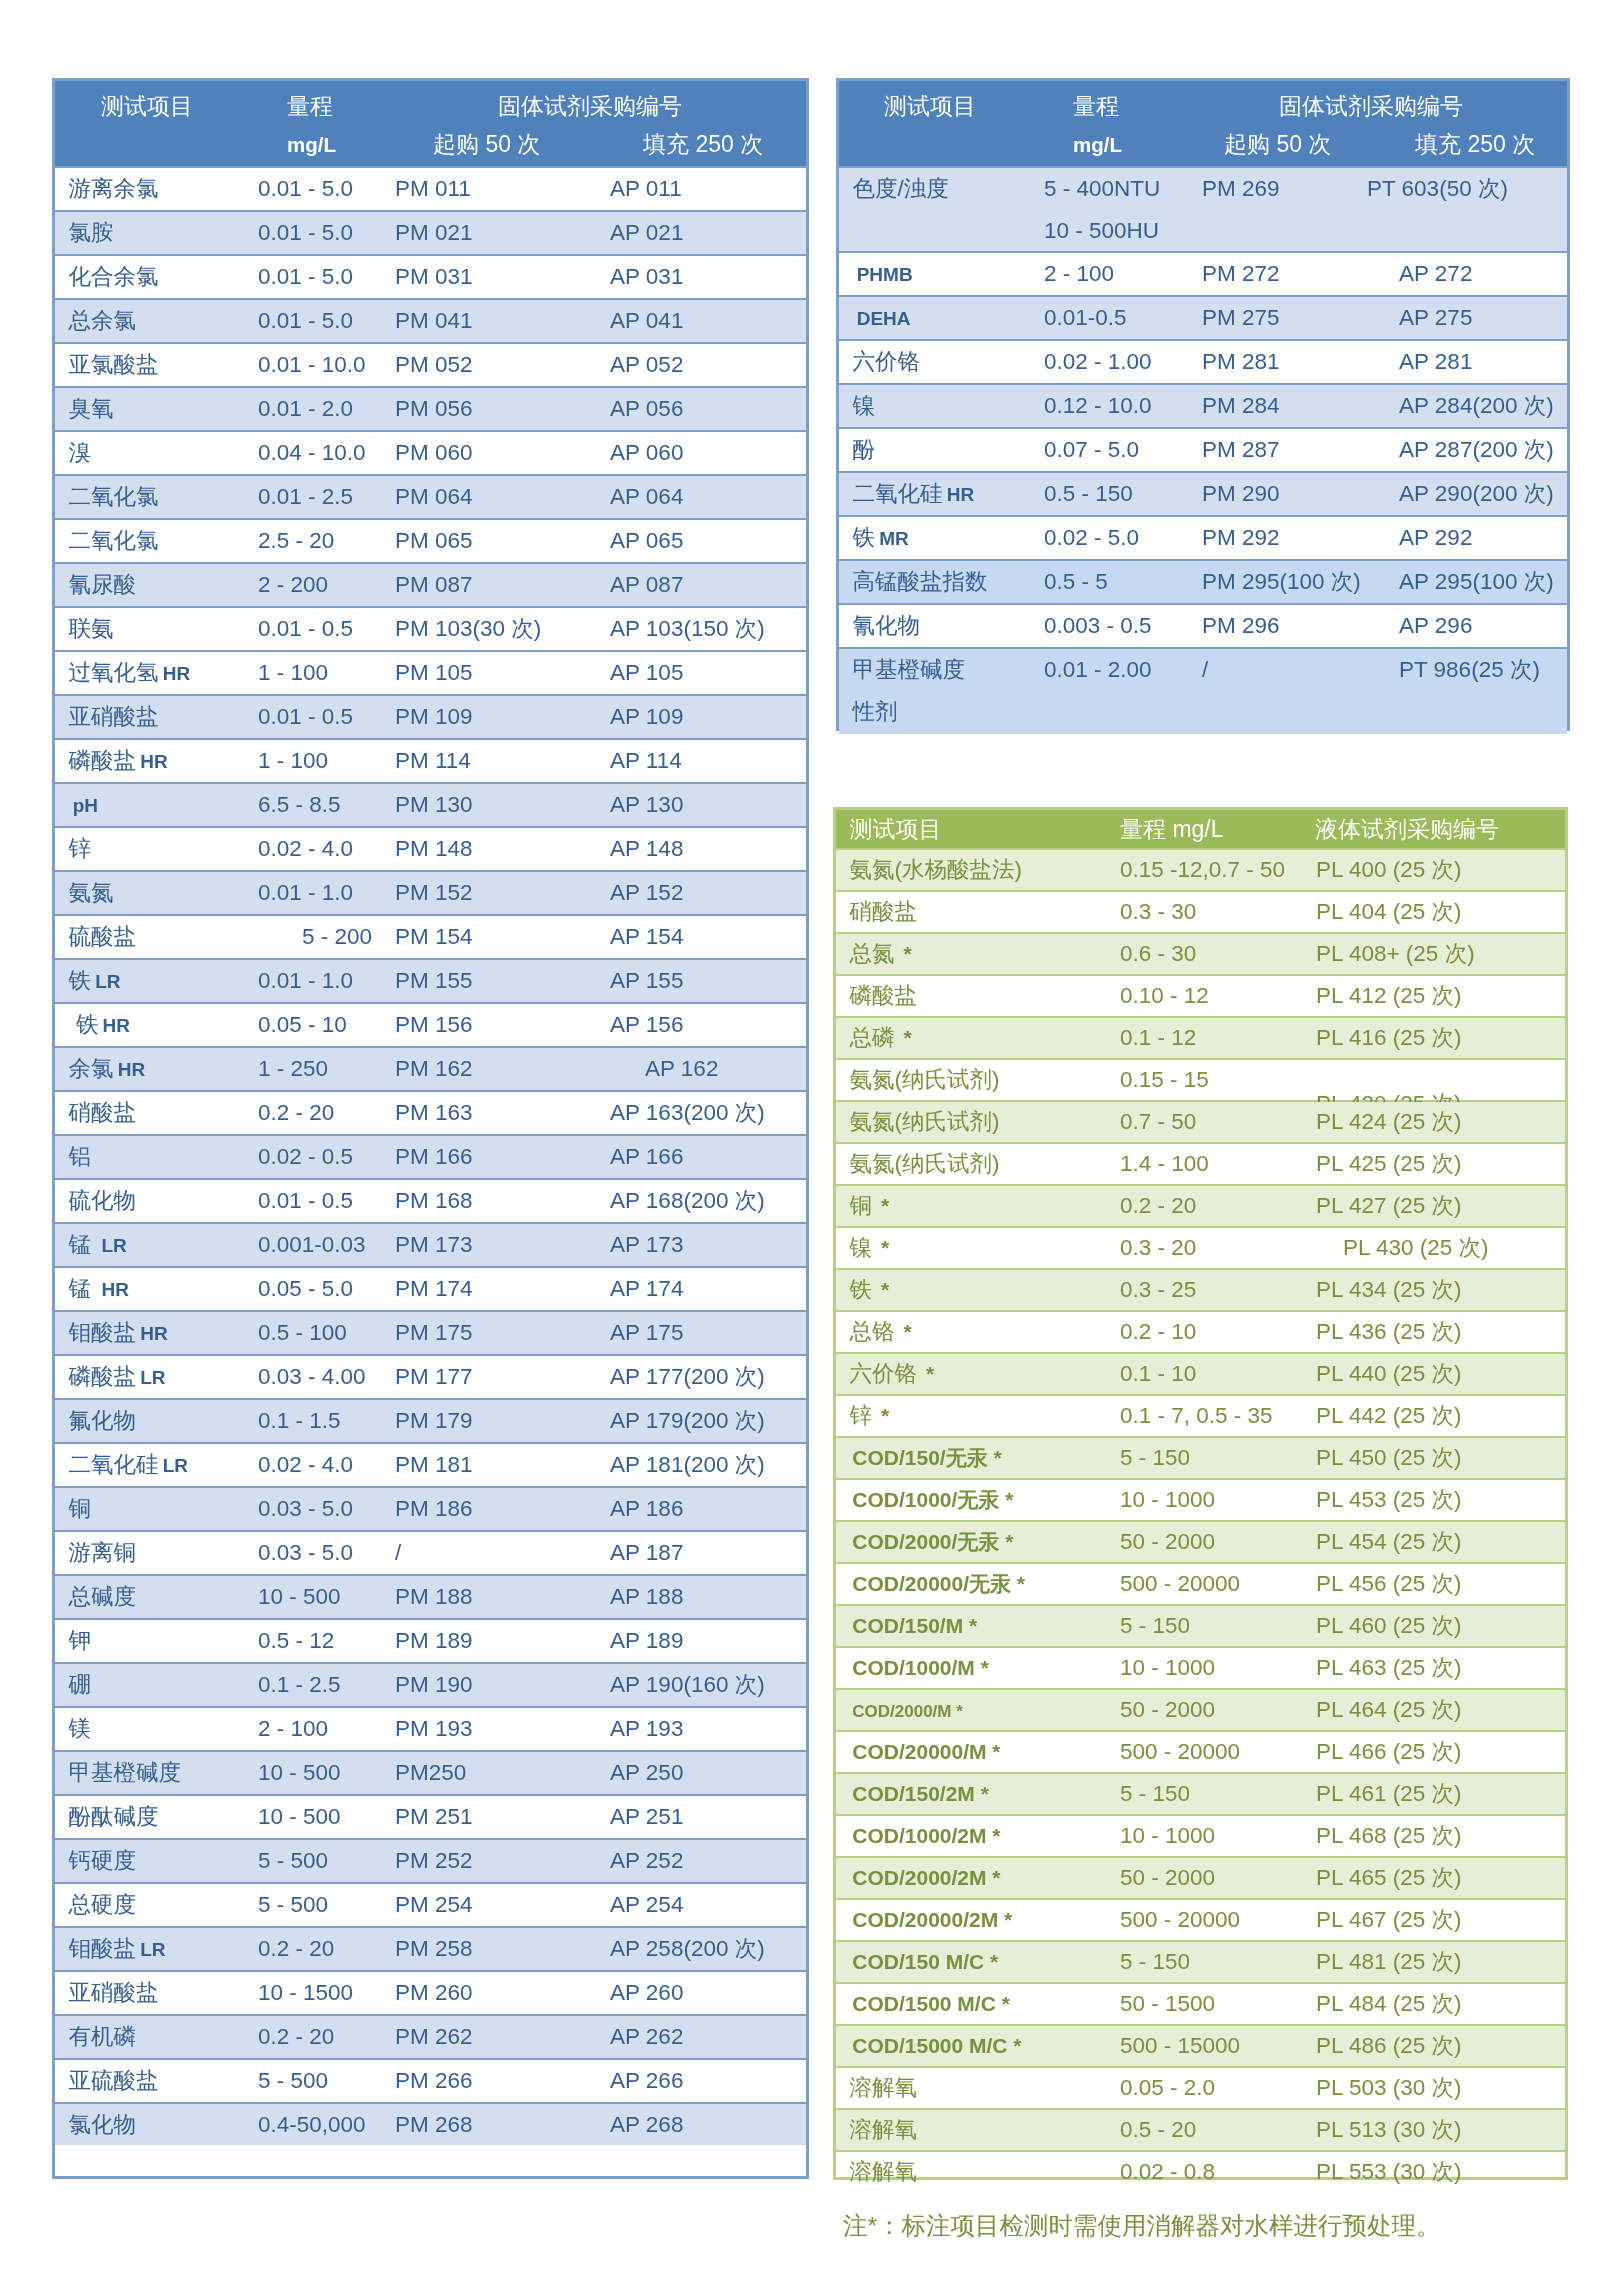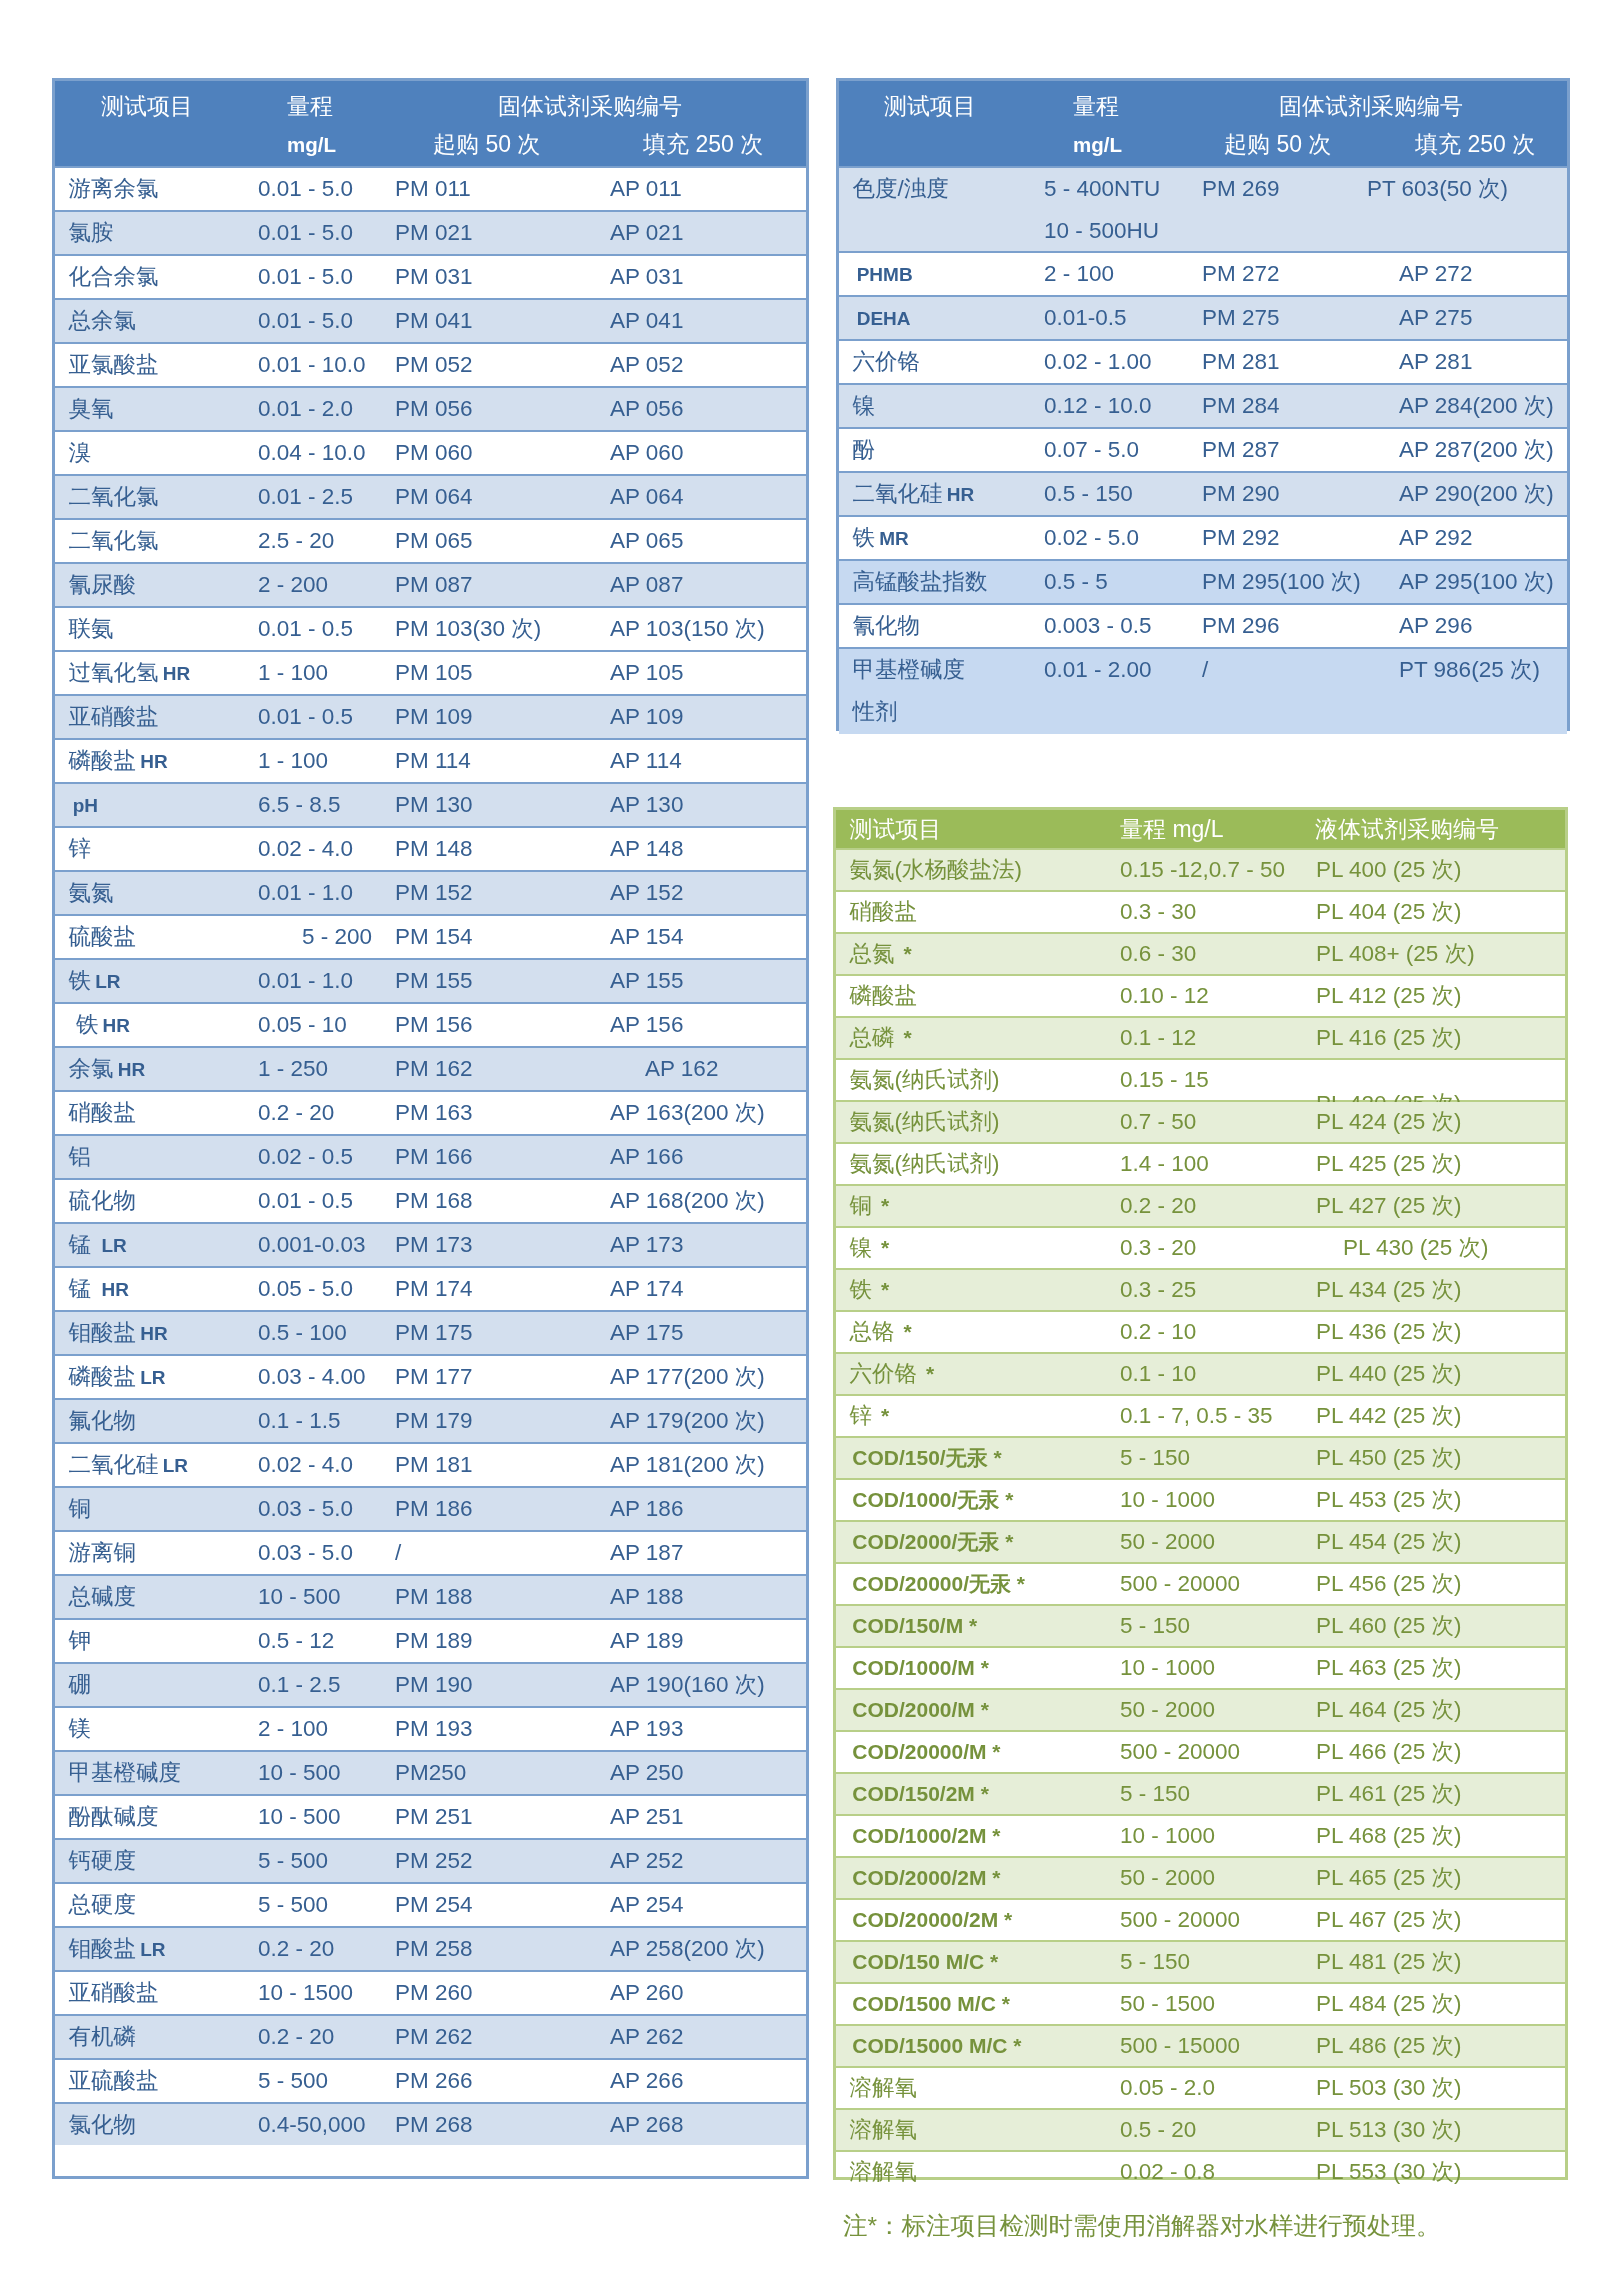--- a/index.html
+++ b/index.html
@@ -503,21 +503,21 @@
         <span class="c" style="left: 13.6px;"><span class=""></span><span class="b" style="font-size:21px; margin-left:2.7px;">COD/150/M *</span></span>
         <span class="c" style="left:284px;">5 - 150</span>
         <span class="c" style="left:480px;">PL 460 (25 次)</span>
       </div>
       <div class="row">
         <span class="c" style="left: 13.6px;"><span class=""></span><span class="b" style="font-size:21px; margin-left:2.7px;">COD/1000/M *</span></span>
         <span class="c" style="left:284px;">10 - 1000</span>
         <span class="c" style="left:480px;">PL 463 (25 次)</span>
       </div>
       <div class="row alt">
-        <span class="c" style="left: 13.6px;"><span class=""></span><span class="b" style="font-size:21px; margin-left:2.7px;">COD/2000/M *</span></span>
+        <span class="c" style="left: 13.6px;"><span class=""></span><span class="b" style="font-size:17px; margin-left:2.7px;">COD/2000/M *</span></span>
         <span class="c" style="left:284px;">50 - 2000</span>
         <span class="c" style="left:480px;">PL 464 (25 次)</span>
       </div>
       <div class="row">
         <span class="c" style="left: 13.6px;"><span class=""></span><span class="b" style="font-size:21px; margin-left:2.7px;">COD/20000/M *</span></span>
         <span class="c" style="left:284px;">500 - 20000</span>
         <span class="c" style="left:480px;">PL 466 (25 次)</span>
       </div>
       <div class="row alt">
         <span class="c" style="left: 13.6px;"><span class=""></span><span class="b" style="font-size:21px; margin-left:2.7px;">COD/150/2M *</span></span>

